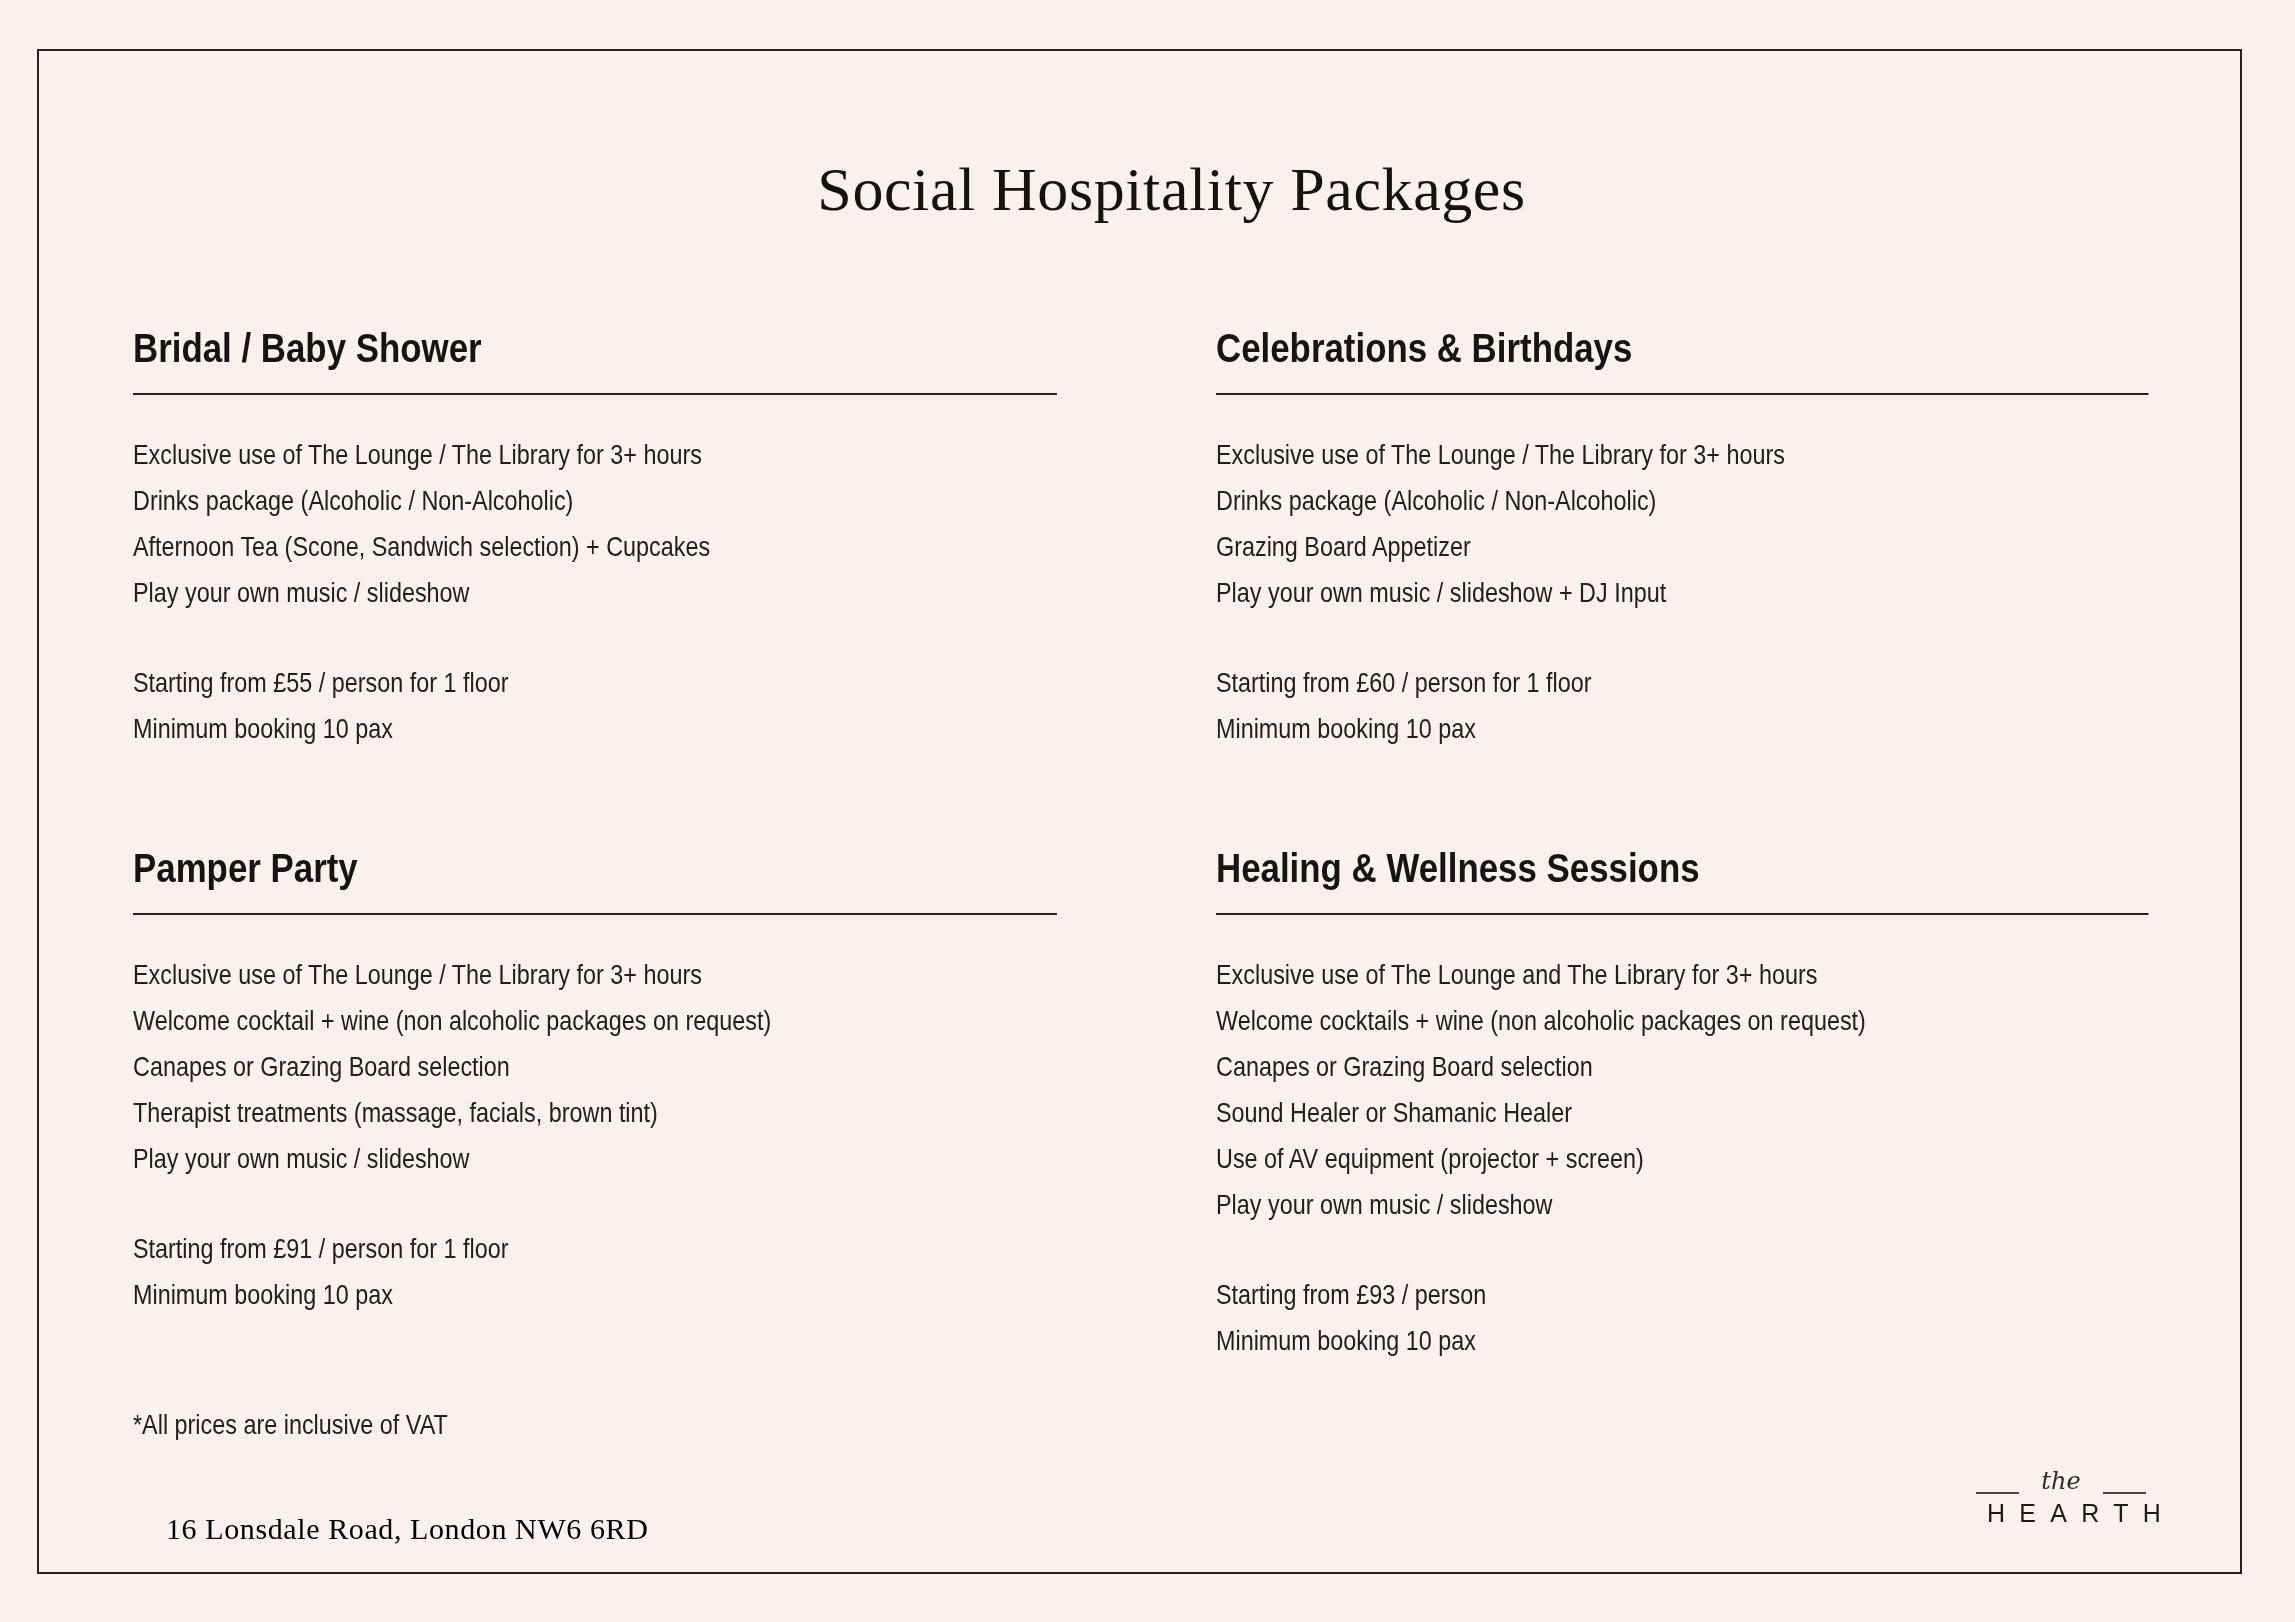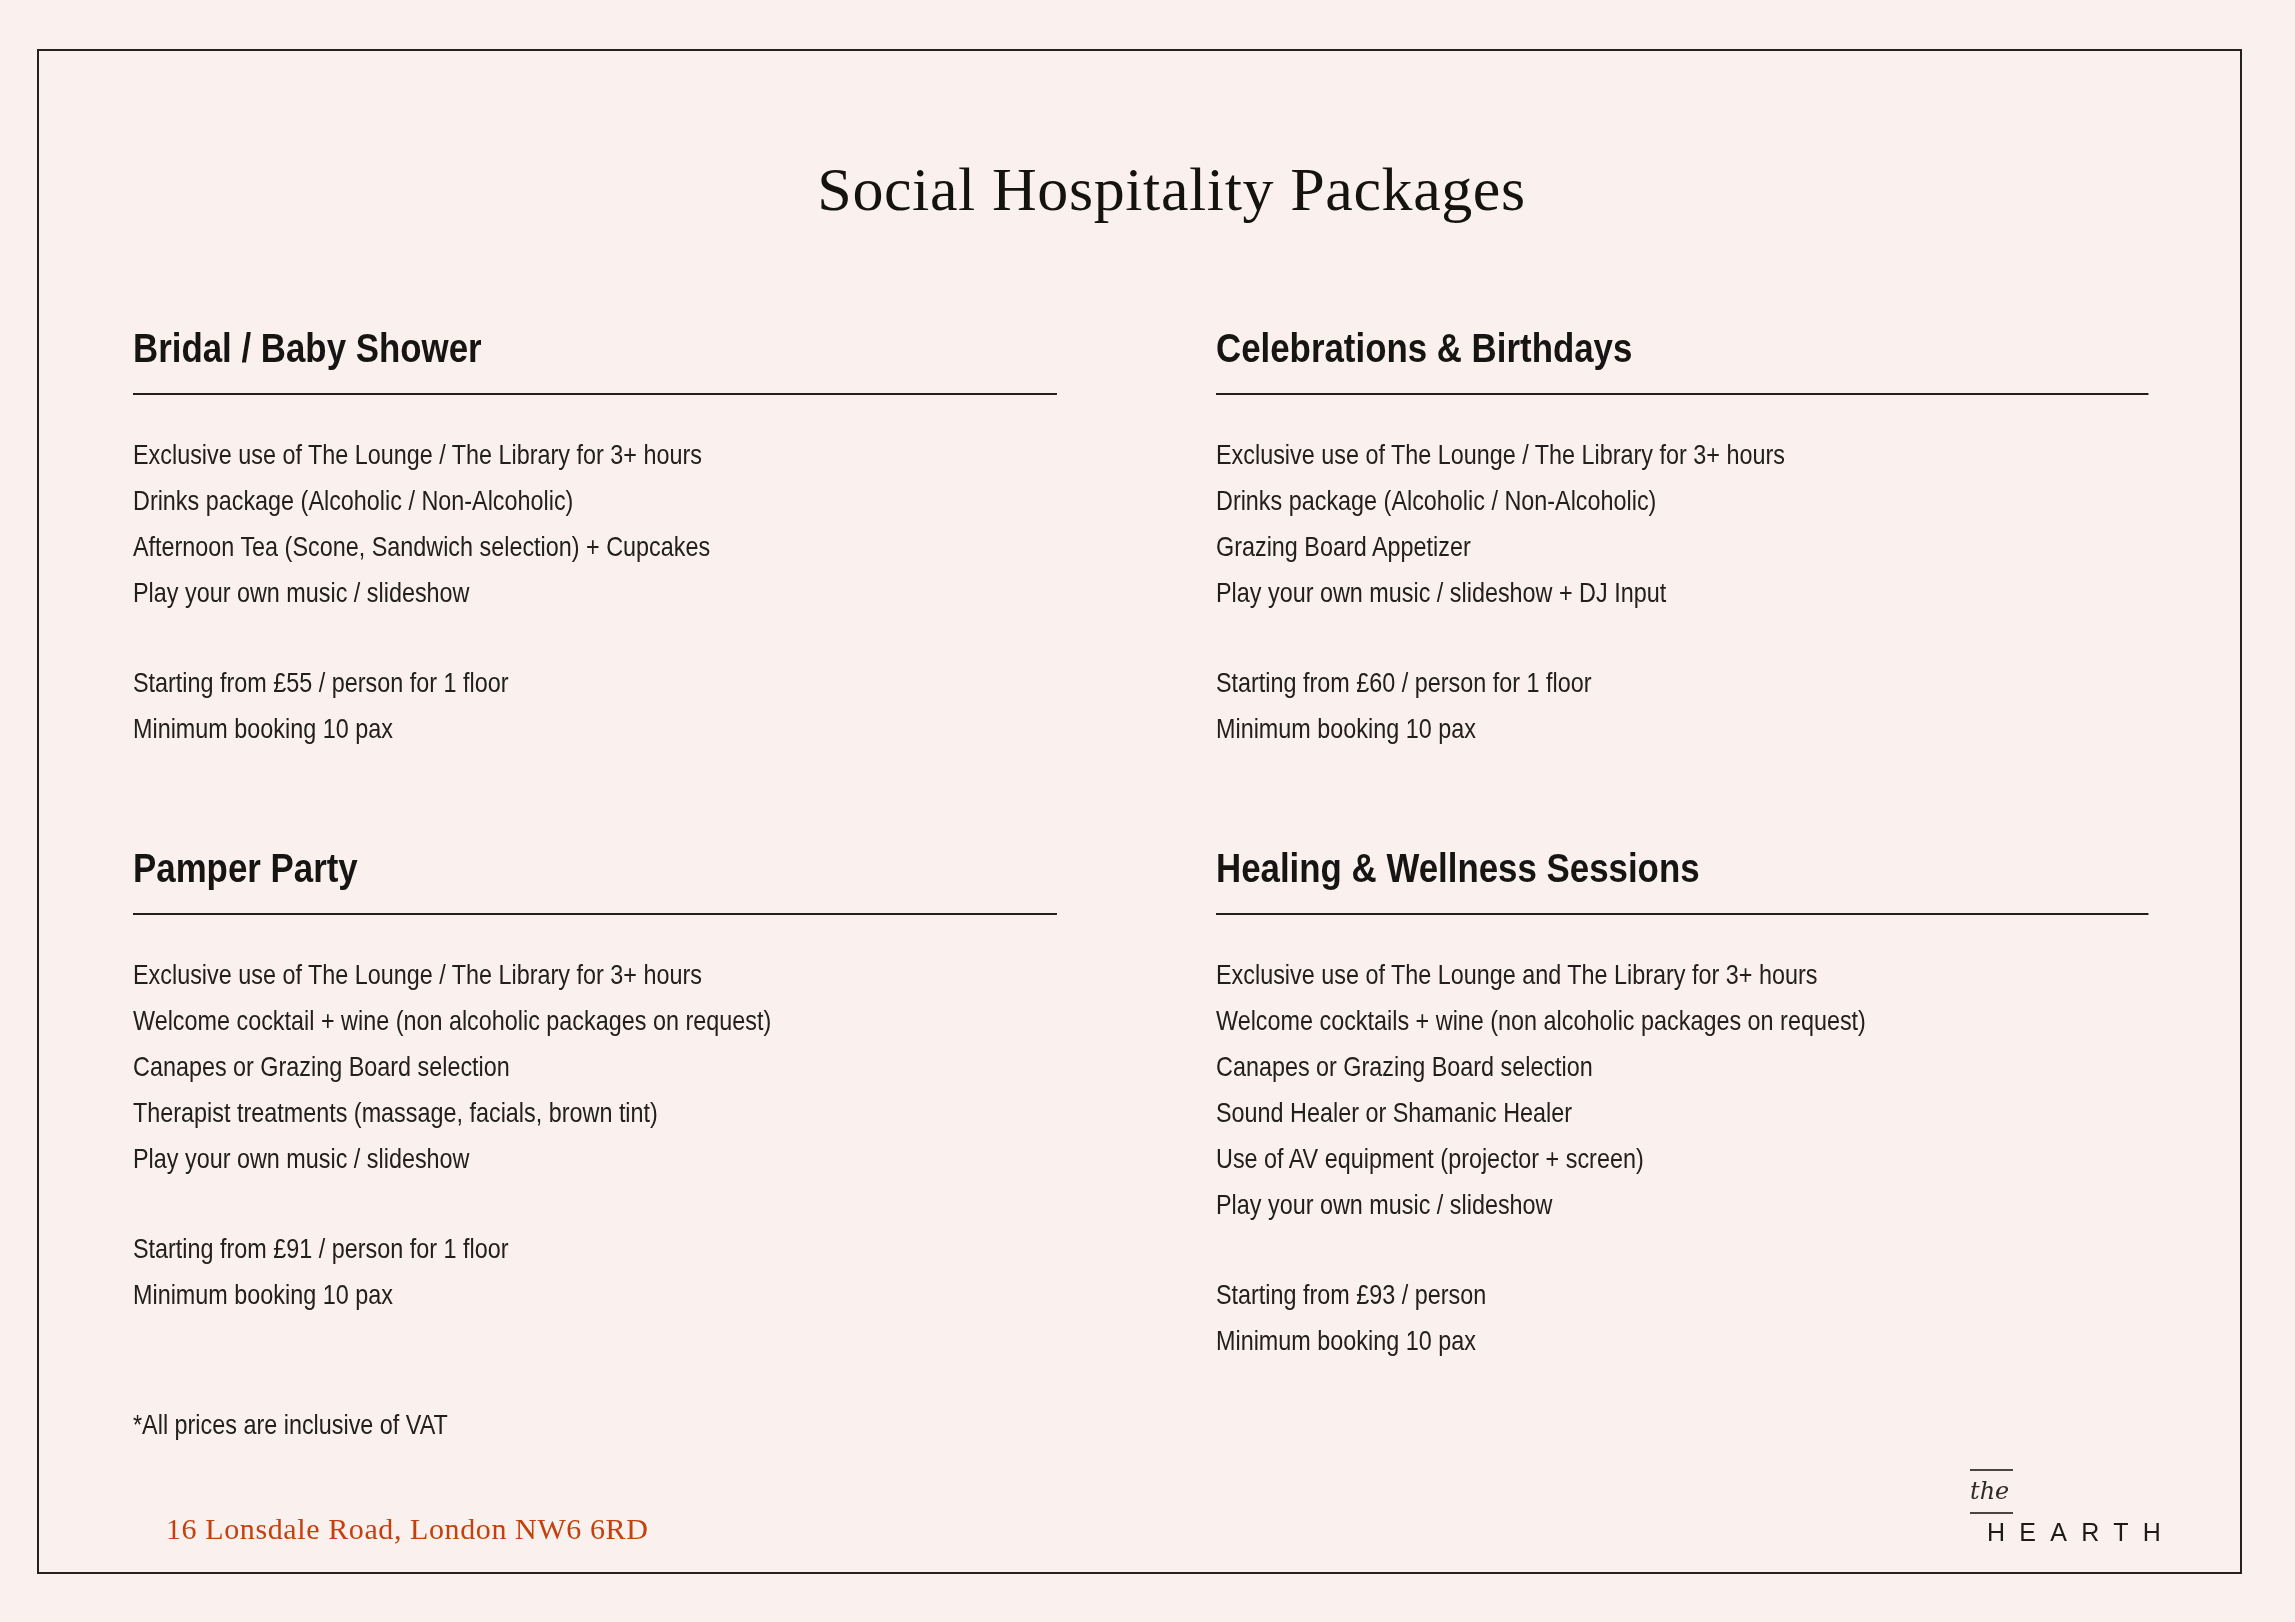--- a/index.html
+++ b/index.html
@@ -26,24 +26,24 @@
     margin:0;font-size:41px;line-height:41px;font-weight:700;color:#161514;
   }
   .rule{margin-top:24px;height:0;border-top:2.4px solid #211f1d;width:100%;}
   .items{margin-top:37px;}
   .pricing{margin-top:44px;}
   .line{margin:0;font-size:27.5px;line-height:46px;font-weight:400;color:#22201e;}
   .note{margin:84px 0 0 0;font-size:27.5px;line-height:46px;color:#22201e;}
   .address{
     position:absolute;left:166px;top:1511px;margin:0;
     font-family:"Liberation Serif","DejaVu Serif",serif;
-    font-size:30px;line-height:1.2;letter-spacing:0.6px;color:#c2410c;
+    font-size:30px;line-height:1.2;letter-spacing:0.6px;color:#000000;
   }
   .logo{position:absolute;left:1970px;top:1469px;width:215px;text-align:center;color:#1d1b19;}
-  .logo-the-row{display:flex;align-items:flex-start;justify-content:center;gap:8px;margin-right:33px;flex-direction:column;}
+  .logo-the-row{display:flex;align-items:flex-end;justify-content:center;gap:22px;margin-right:33px;}
   .dash{display:inline-block;width:43px;height:1.8px;background:#4a453f;}
   .the{
     font-family:"DejaVu Serif","Liberation Serif",serif;font-style:italic;
     font-size:24px;line-height:25px;color:#2e2b28;
   }
   .wordmark{margin-top:4.8px;font-size:25px;font-weight:400;letter-spacing:14.3px;text-indent:7.2px;color:#1d1b19;}
 </style>
 </head>
 <body>
 

